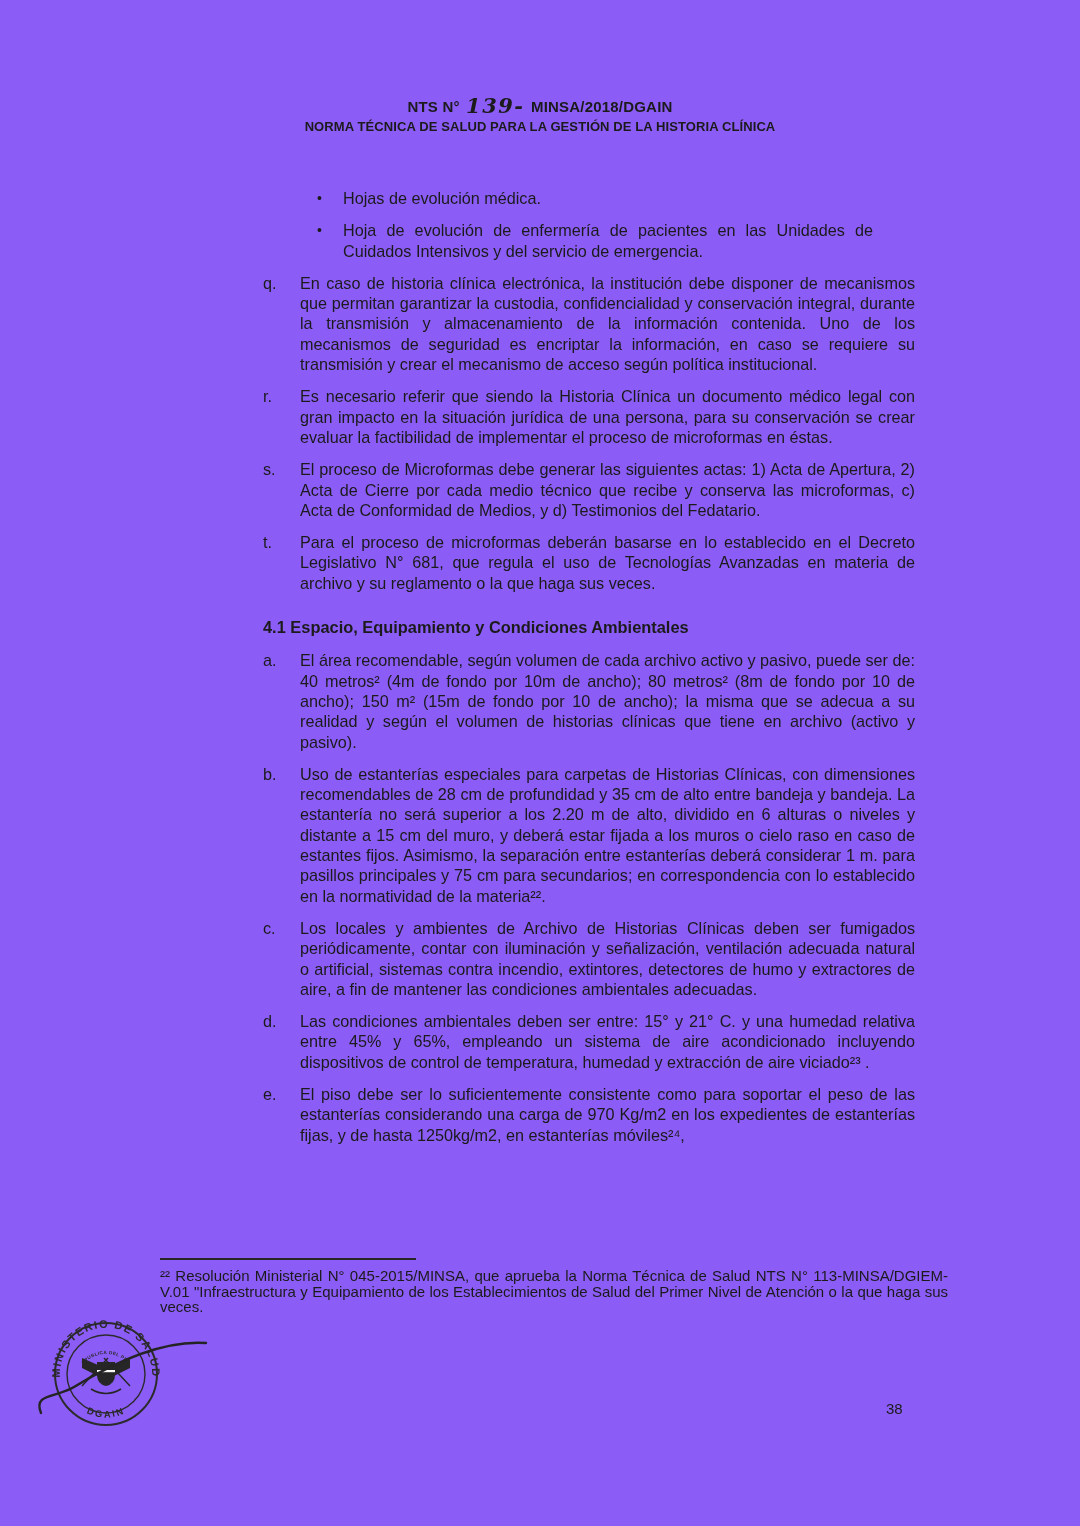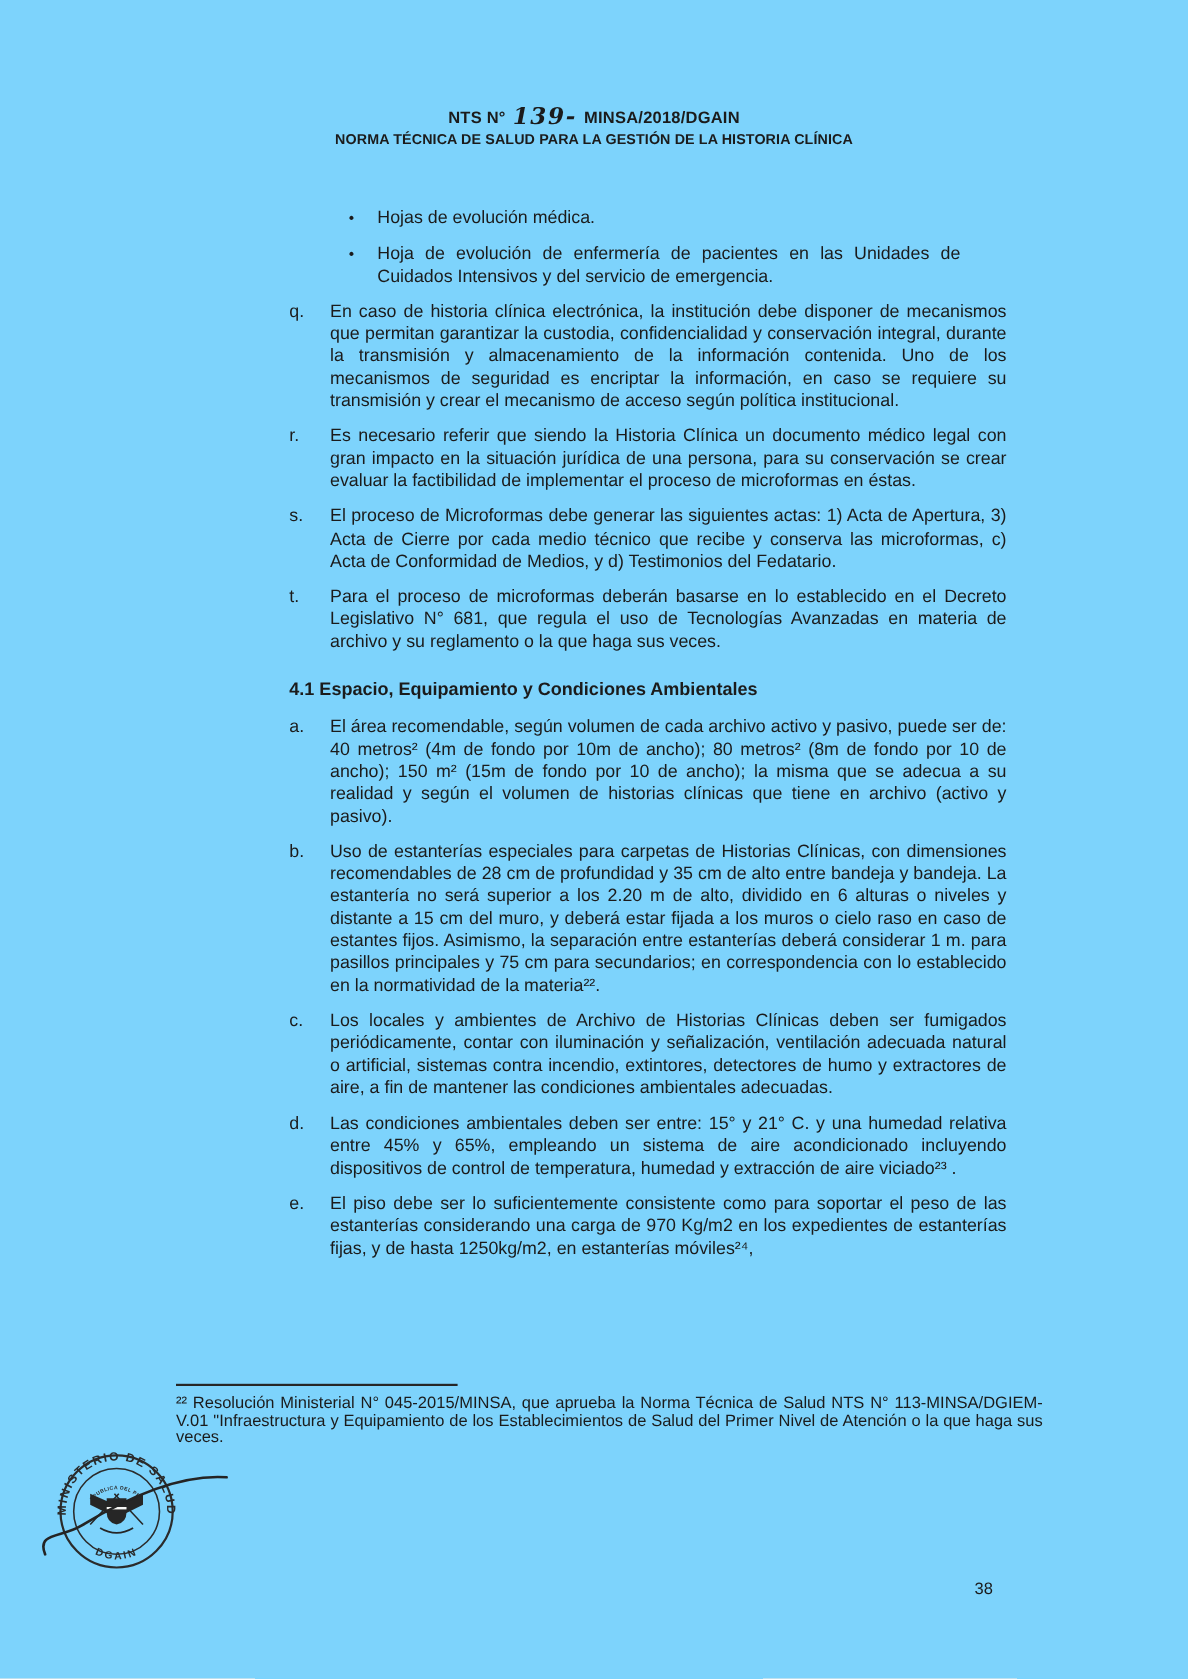--- a/index.html
+++ b/index.html
@@ -1,20 +1,20 @@
 <!DOCTYPE html>
 <html><head>
 <meta charset="utf-8">
 <style>
   html,body{margin:0;padding:0;background:#e8e8e8;}
   .page{
     position:relative;
     width:1080px;height:1526px;
     margin:0 auto;
-    background:#7dd3fc;
+    background:#8b5cf6;
     font-family:"Liberation Sans","DejaVu Sans",sans-serif;
     color:#1b1b1b;
     overflow:hidden;
   }
   .header{
     position:absolute;top:92px;left:0;width:1080px;
     text-align:center;font-weight:bold;
   }
   .header-line1{font-size:15px;letter-spacing:.2px;}
   .hand-number{
@@ -47,21 +47,21 @@
     font-size:15px;line-height:15.6px;
   }
   .footnote-rule{
     width:256px;height:0;
     border-top:2px solid #262626;
     margin-bottom:8px;
   }
   .footnote{text-align:justify;margin:0;}
 
   .page-number{
-    position:absolute;left:886px;top:1436px;
+    position:absolute;left:886px;top:1400px;
     font-size:15px;
   }
 
   .seal{position:absolute;left:36px;top:1316px;width:175px;height:120px;}
   .seal svg{overflow:visible;}
   .seal text{
     font-family:"Liberation Sans","DejaVu Sans",sans-serif;
     fill:#2a2a2a;font-weight:bold;
   }
 </style>
@@ -93,21 +93,21 @@
     <div class="clause">
       <span class="clause-label">q.</span>
       <span class="clause-text">En caso de historia clínica electrónica, la institución debe disponer de mecanismos que permitan garantizar la custodia, confidencialidad y conservación integral, durante la transmisión y almacenamiento de la información contenida. Uno de los mecanismos de seguridad es encriptar la información, en caso se requiere su transmisión y crear el mecanismo de acceso según política institucional.</span>
     </div>
     <div class="clause">
       <span class="clause-label">r.</span>
       <span class="clause-text">Es necesario referir que siendo la Historia Clínica un documento médico legal con gran impacto en la situación jurídica de una persona, para su conservación se crear evaluar la factibilidad de implementar el proceso de microformas en éstas.</span>
     </div>
     <div class="clause">
       <span class="clause-label">s.</span>
-      <span class="clause-text">El proceso de Microformas debe generar las siguientes actas: 1) Acta de Apertura, 3) Acta de Cierre por cada medio técnico que recibe y conserva las microformas, c) Acta de Conformidad de Medios, y d) Testimonios del Fedatario.</span>
+      <span class="clause-text">El proceso de Microformas debe generar las siguientes actas: 1) Acta de Apertura, 2) Acta de Cierre por cada medio técnico que recibe y conserva las microformas, c) Acta de Conformidad de Medios, y d) Testimonios del Fedatario.</span>
     </div>
     <div class="clause">
       <span class="clause-label">t.</span>
       <span class="clause-text">Para el proceso de microformas deberán basarse en lo establecido en el Decreto Legislativo N° 681, que regula el uso de Tecnologías Avanzadas en materia de archivo y su reglamento o la que haga sus veces.</span>
     </div>
 
     <div class="section-heading">4.1 Espacio, Equipamiento y Condiciones Ambientales</div>
 
     <div class="clause">
       <span class="clause-label">a.</span>

